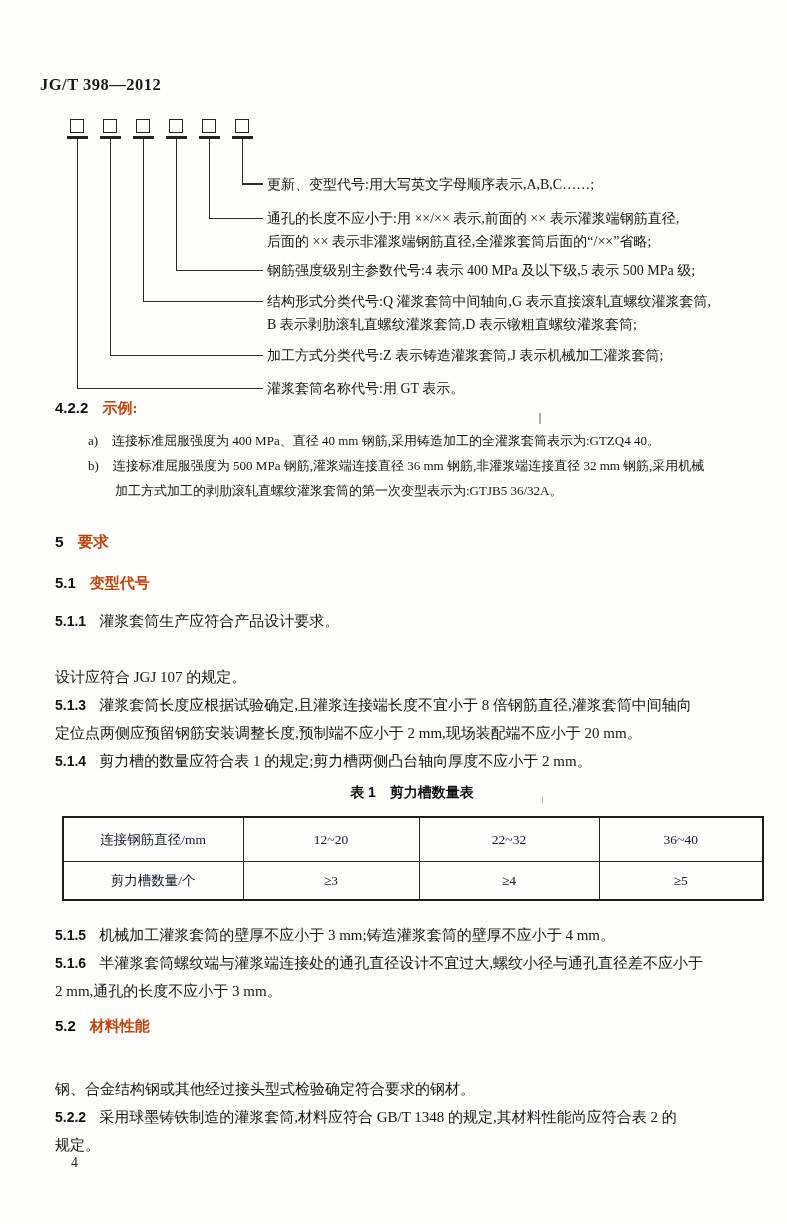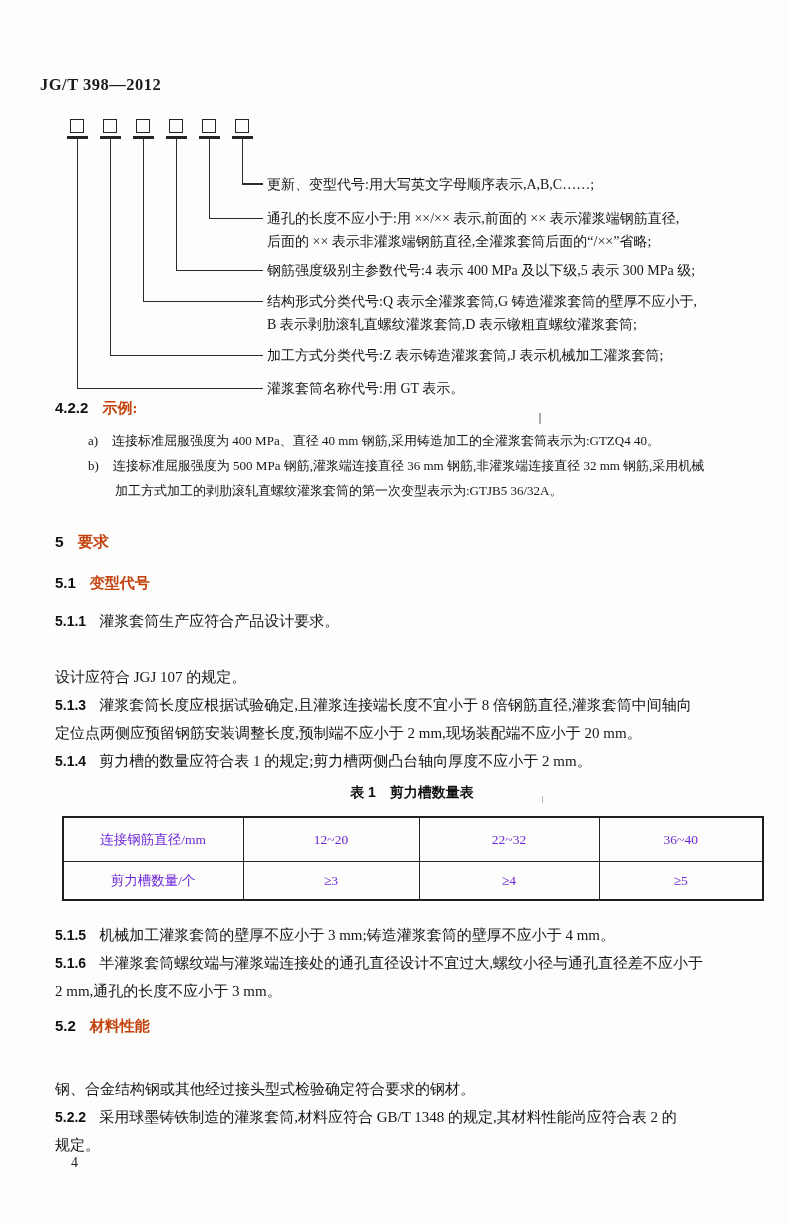--- a/index.html
+++ b/index.html
@@ -21,21 +21,21 @@
   .line{font-size:15px;line-height:20px;color:#161616;}
   .small-line{font-size:13px;line-height:18px;color:#161616;}
   .clause-num{font-family:"Liberation Sans","DejaVu Sans",sans-serif;font-weight:bold;font-size:14px;margin-right:13px;color:#111;}
   .h-num{font-family:"Liberation Sans","DejaVu Sans",sans-serif;font-weight:bold;font-size:15.5px;margin-right:14px;color:#111;}
   .h-title{font-family:Liberation Serif, serif;font-weight:bold;font-size:15.5px;color:#c2410c;}
   .item-marker{font-size:13px;margin-right:14px;}
   
   .tbl-caption{font-family:"Liberation Sans","DejaVu Sans",sans-serif;font-weight:bold;font-size:14px;text-align:center;color:#111;}
   table.gb{border-collapse:collapse;table-layout:fixed;width:700px;}
   table.gb td{border:1px solid #242424;text-align:center;vertical-align:middle;
-    font-size:13.5px;color:#6d28d9;padding:0;}
+    font-size:13.5px;color:#0f172a;padding:0;}
   table.gb{border:2px solid #1e1e1e;}
   tr.r1 td{height:43px;}
   tr.r2 td{height:37px;}
   .pg-num{font-size:14px;color:#222;}
   .speck{position:absolute;background:#6a6a6a;}
 </style>
 </head>
 <body>
 
 <div class="page">
@@ -73,24 +73,24 @@
     <div class="code-conn" style="left:76.7px;top:387.5px;width:186px;"></div>
 
     <div class="abs dg-label" style="left:267px;top:172.5px;">
       <div>更新、变型代号:用大写英文字母顺序表示,A,B,C……;</div>
     </div>
     <div class="abs dg-label" style="left:267px;top:206.5px;">
       <div>通孔的长度不应小于:用 ××/×× 表示,前面的 ×× 表示灌浆端钢筋直径,</div>
       <div>后面的 ×× 表示非灌浆端钢筋直径,全灌浆套筒后面的“/××”省略;</div>
     </div>
     <div class="abs dg-label" style="left:267px;top:258.5px;">
-      <div>钢筋强度级别主参数代号:4 表示 400 MPa 及以下级,5 表示 300 MPa 级;</div>
+      <div>钢筋强度级别主参数代号:4 表示 400 MPa 及以下级,5 表示 500 MPa 级;</div>
     </div>
     <div class="abs dg-label" style="left:267px;top:289.5px;">
-      <div>结构形式分类代号:Q 表示全灌浆套筒,G 铸造灌浆套筒的壁厚不应小于,</div>
+      <div>结构形式分类代号:Q 灌浆套筒中间轴向,G 表示直接滚轧直螺纹灌浆套筒,</div>
       <div>B 表示剥肋滚轧直螺纹灌浆套筒,D 表示镦粗直螺纹灌浆套筒;</div>
     </div>
     <div class="abs dg-label" style="left:267px;top:343.5px;">
       <div>加工方式分类代号:Z 表示铸造灌浆套筒,J 表示机械加工灌浆套筒;</div>
     </div>
     <div class="abs dg-label" style="left:267px;top:376.5px;">
       <div>灌浆套筒名称代号:用 GT 表示。</div>
     </div>
   </div>
 

